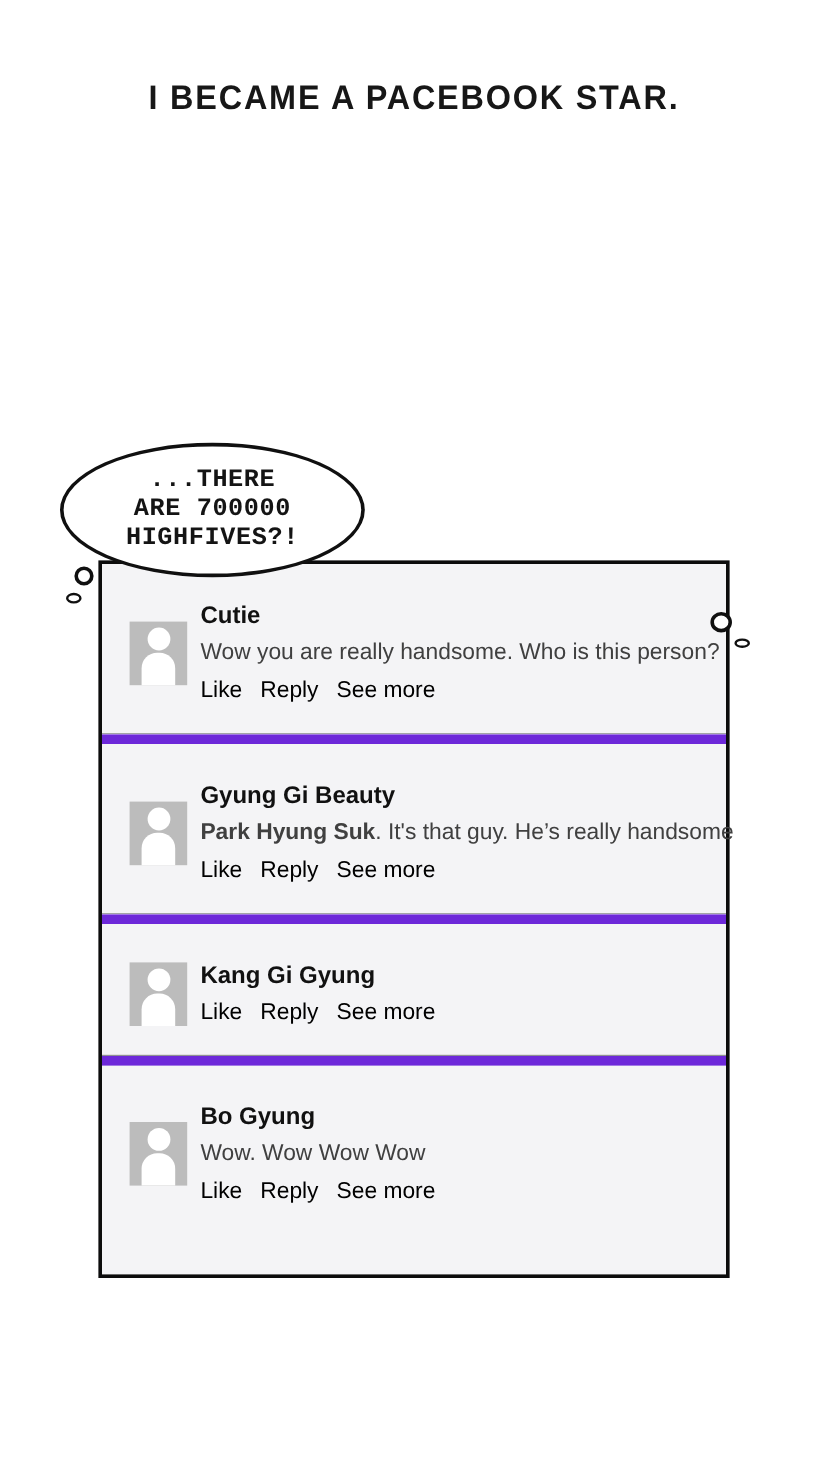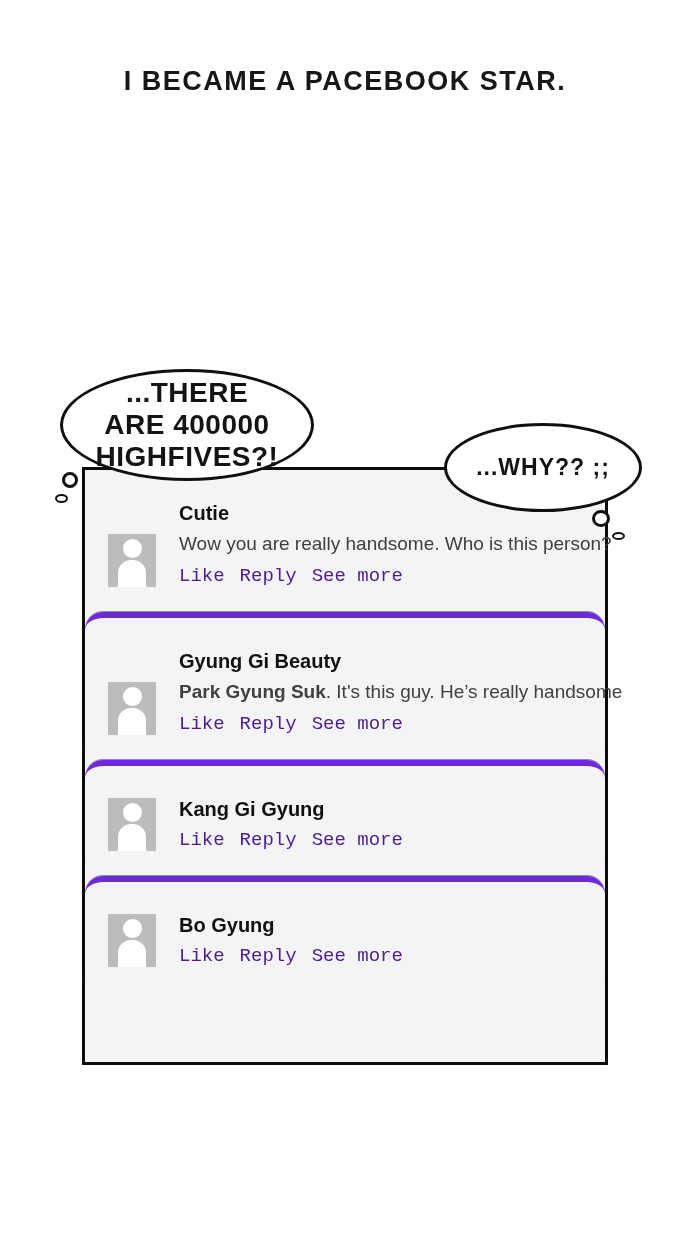--- a/index.html
+++ b/index.html
@@ -35,28 +35,27 @@
     left: 82px;
     top: 467px;
     width: 526px;
     height: 598px;
     background: #f4f4f6;
     border: 3px solid #0c0c0c;
     z-index: 1;
   }
   .comment-row {
     display: flex;
-    align-items: flex-end;
-    gap: 23px;
+    align-items: center;
+    gap: 11px;
     padding: 32px 18px 25px 23px;
   }
   .comment-row + .comment-row {
-    border-top: 6px solid #6d28d9;
+    border-top: 8px solid #6d28d9;
     box-shadow: 0 -1px 0 #8f8f93;
-    border-radius: 18px;
   }
 
   
   .avatar {
     position: relative;
     flex: 0 0 auto;
     width: 48px;
     height: 53px;
     background: #bcbcbc;
     overflow: hidden;
@@ -95,48 +94,48 @@
     color: #404040;
     line-height: 1.25;
     white-space: nowrap;
   }
   .comment-text .mention { font-weight: bold; }
   .comment-actions {
     margin-top: 9px;
     display: flex;
     gap: 15px;
     font-size: 19px;
-    color: #4c1d95;
-    font-family: Liberation Mono, monospace;
+    color: #000000;
   }
   .comment-actions .action { cursor: pointer; }
 
   
   .bubble {
     position: absolute;
     background: #ffffff;
     border: 3px solid #101010;
     border-radius: 50%;
     display: flex;
     align-items: center;
     justify-content: center;
     text-align: center;
     z-index: 2;
     font-family: "Liberation Sans", sans-serif;
     font-weight: bold;
     color: #141414;
   }
   .bubble-left {
-    left: 60px;
+    left: 50px;
     top: 369px;
     width: 254px;
     height: 112px;
-    font-size: 28px;
+    font-size: 21px;
     line-height: 1.15;
     letter-spacing: 0.5px;
+    font-family: Liberation Mono, monospace;
   }
   .bubble-right {
     left: 444px;
     top: 423px;
     width: 198px;
     height: 89px;
     font-size: 23px;
     letter-spacing: 1px;
   }
   .trail {
@@ -176,21 +175,21 @@
     </div>
   </div>
 
   <div class="comment-row">
     <div class="avatar">
       <div class="head"></div>
       <div class="torso"></div>
     </div>
     <div class="comment-content">
       <div class="comment-author">Gyung Gi Beauty</div>
-      <div class="comment-text"><span class="mention">Park Gyung Suk</span><span>. It's this guy. He’s really handsome</span></div>
+      <div class="comment-text"><span class="mention">Park Hyung Suk</span><span>. It's that guy. He’s really handsome</span></div>
       <div class="comment-actions">
               <span class="action">Like</span>
               <span class="action">Reply</span>
               <span class="action">See more</span>
             </div>
     </div>
   </div>
 
   <div class="comment-row">
     <div class="avatar">
@@ -207,39 +206,37 @@
     </div>
   </div>
 
   <div class="comment-row">
     <div class="avatar">
       <div class="head"></div>
       <div class="torso"></div>
     </div>
     <div class="comment-content">
       <div class="comment-author">Bo Gyung</div>
+      <div class="comment-text"><span>Wow. Wow Wow Wow</span></div>
       <div class="comment-actions">
               <span class="action">Like</span>
               <span class="action">Reply</span>
               <span class="action">See more</span>
             </div>
     </div>
   </div>
 </div>
   </section>
 
   <div class="bubble bubble-left">
     <div>
       <div>...THERE</div>
-      <div>ARE 400000</div>
+      <div>ARE 700000</div>
       <div>HIGHFIVES?!</div>
     </div>
   </div>
   <div class="trail trail-l1"></div>
   <div class="trail trail-l2"></div>
 
-  <div class="bubble bubble-right">
-    <span>...WHY?? ;;</span>
-  </div>
   <div class="trail trail-r1"></div>
   <div class="trail trail-r2"></div>
 
 </div>
 
 </body></html>

